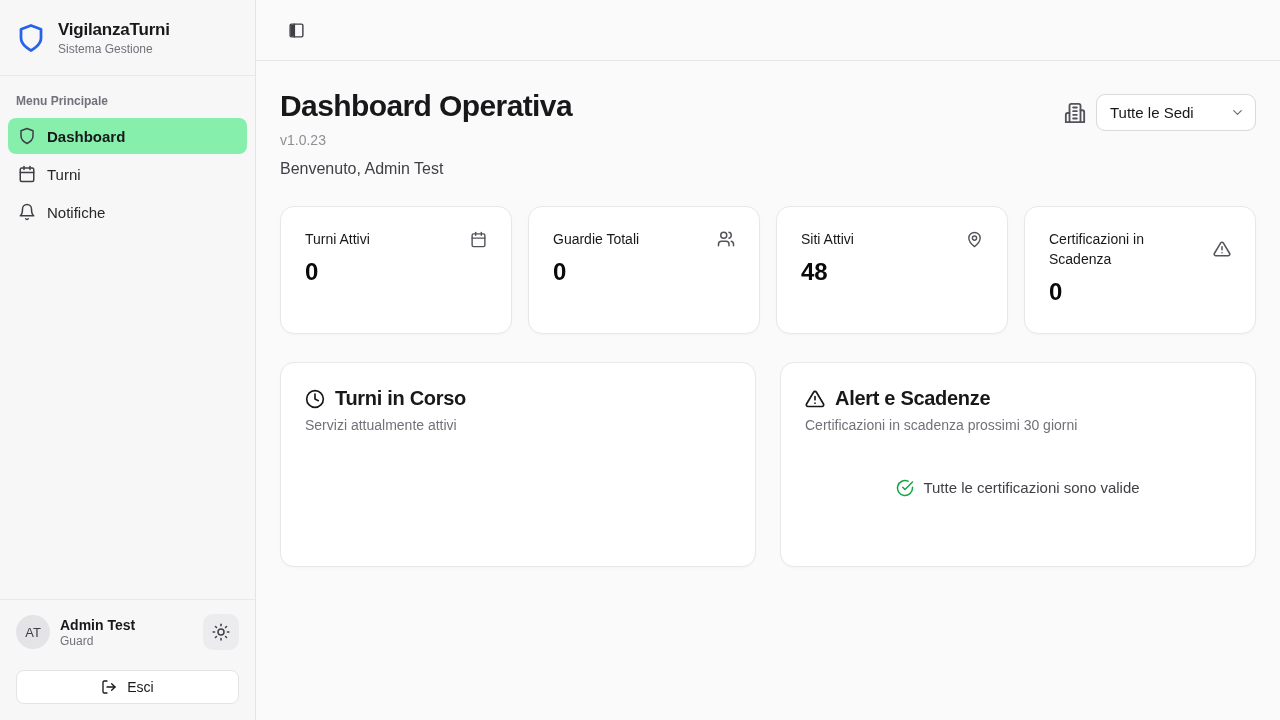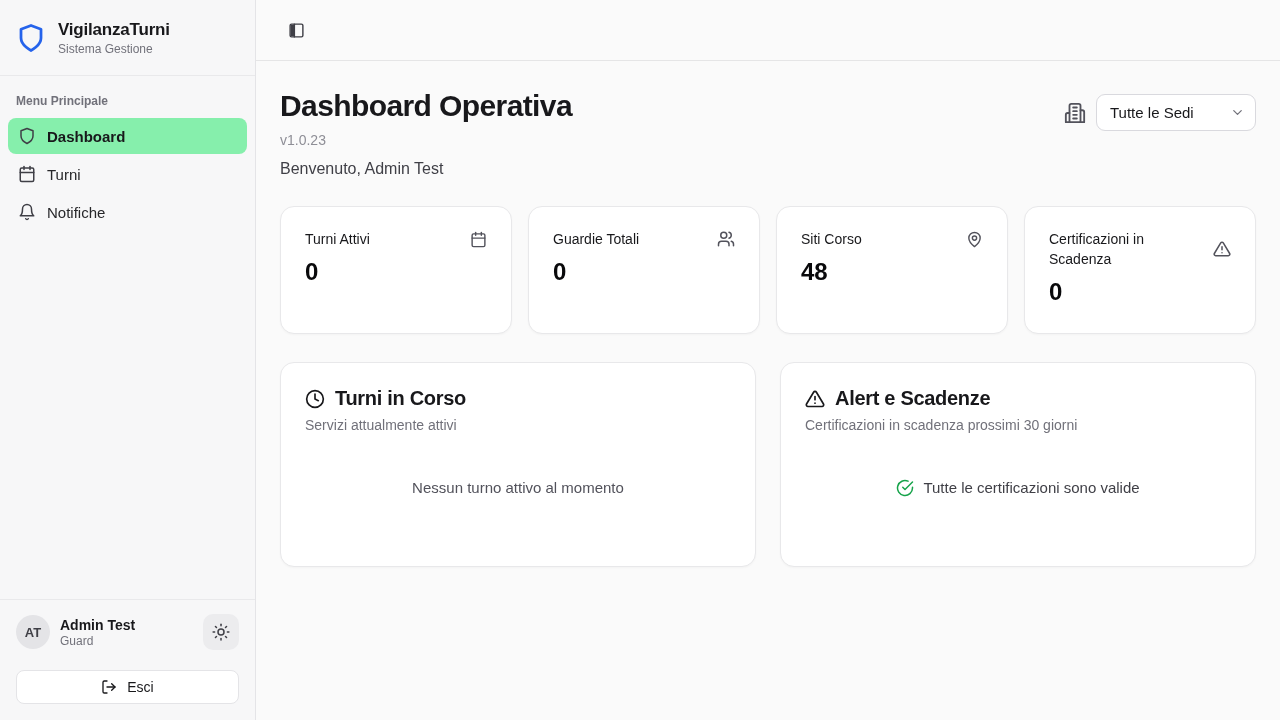--- a/index.html
+++ b/index.html
@@ -29,21 +29,21 @@
     font-size:15px; font-weight:400; color:#27272a;
   }
   .menu-item.active { background:#86efac; font-weight:600; color:#18181b; }
   .menu-item svg { color:#3f3f46; }
 
   .sidebar-footer { border-top:1px solid #e9e9eb; padding:14px 16px 16px; }
   .user-row { display:flex; align-items:center; gap:10px; }
   .avatar {
     width:34px; height:34px; border-radius:50%; background:#e4e4e7;
     display:flex; align-items:center; justify-content:center;
-    font-size:13px; font-weight:700; color:#3f3f46;
+    font-size:13px; font-weight:400; color:#3f3f46;
   }
   .user-meta { flex:1; }
   .user-name { font-size:14px; font-weight:700; color:#18181b; }
   .user-role { font-size:12px; color:#71717a; margin-top:1px; }
   .theme-btn {
     width:36px; height:36px; border-radius:10px; background:#ececee;
     border:none; display:flex; align-items:center; justify-content:center;
     cursor:pointer; color:#3f3f46;
   }
   .logout-btn {
@@ -266,21 +266,21 @@
                 <path d="M22 21v-2a4 4 0 0 0-3-3.87"></path>
                 <path d="M16 3.13a4 4 0 0 1 0 7.75"></path>
             </svg>
           </span>
         </div>
         <div class="stat-value">0</div>
       </div>
 
       <div class="stat-card">
         <div class="stat-top">
-          <span class="stat-label">Siti Corso</span>
+          <span class="stat-label">Siti Attivi</span>
           <span>
             <svg width="17" height="17" viewBox="0 0 24 24" fill="none" stroke="currentColor" stroke-width="2" stroke-linecap="round" stroke-linejoin="round">
               <path d="M20 10c0 6-8 12-8 12s-8-6-8-12a8 8 0 0 1 16 0z"></path>
                 <circle cx="12" cy="10" r="3"></circle>
             </svg>
           </span>
         </div>
         <div class="stat-value">48</div>
       </div>
 
@@ -304,23 +304,20 @@
         <div class="panel-title-row">
           <span>
             <svg width="20" height="20" viewBox="0 0 24 24" fill="none" stroke="currentColor" stroke-width="2" stroke-linecap="round" stroke-linejoin="round">
               <circle cx="12" cy="12" r="10"></circle>
                 <polyline points="12 6 12 12 16 14"></polyline>
             </svg>
           </span>
           <span class="panel-title">Turni in Corso</span>
         </div>
         <div class="panel-subtitle">Servizi attualmente attivi</div>
-        <div class="panel-body">
-          <span class="empty-text">Nessun turno attivo al momento</span>
-        </div>
       </div>
 
       <div class="panel">
         <div class="panel-title-row">
           <span>
             <svg width="20" height="20" viewBox="0 0 24 24" fill="none" stroke="currentColor" stroke-width="2" stroke-linecap="round" stroke-linejoin="round">
               <path d="M10.29 3.86 1.82 18a2 2 0 0 0 1.71 3h16.94a2 2 0 0 0 1.71-3L13.71 3.86a2 2 0 0 0-3.42 0z"></path>
                 <line x1="12" y1="9" x2="12" y2="13"></line>
                 <line x1="12" y1="17" x2="12.01" y2="17"></line>
             </svg>

